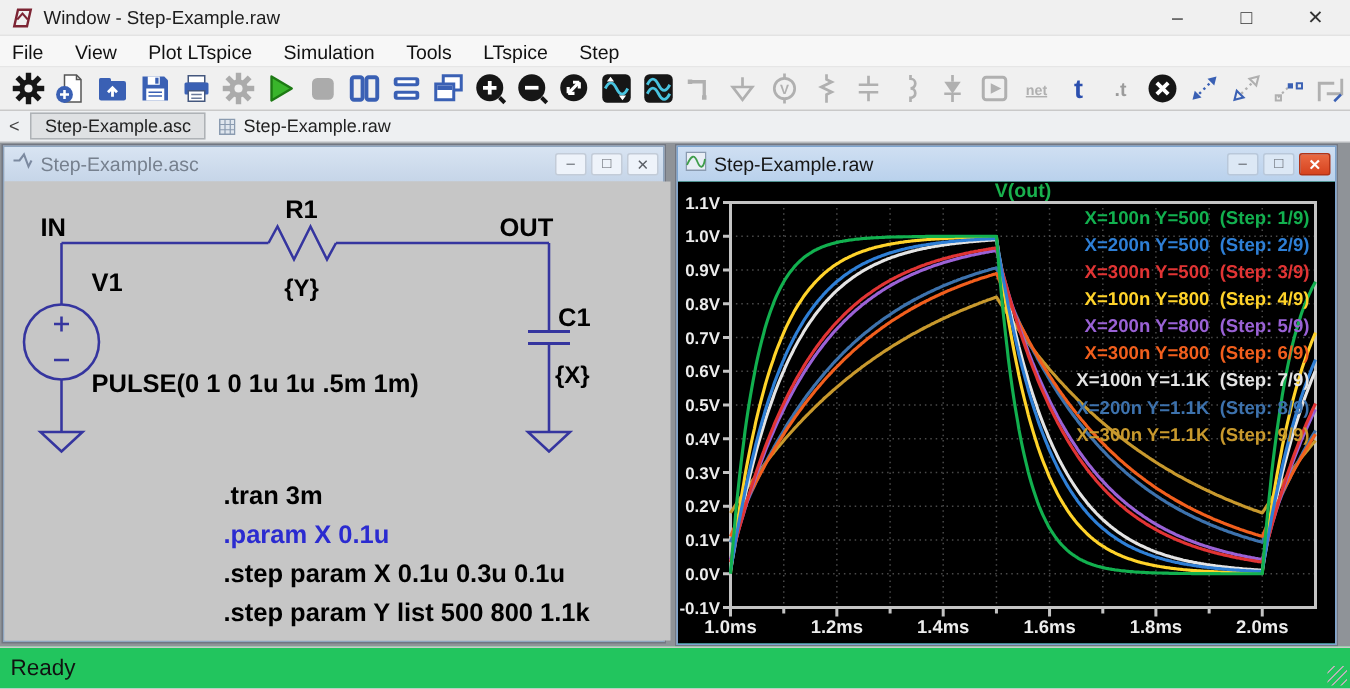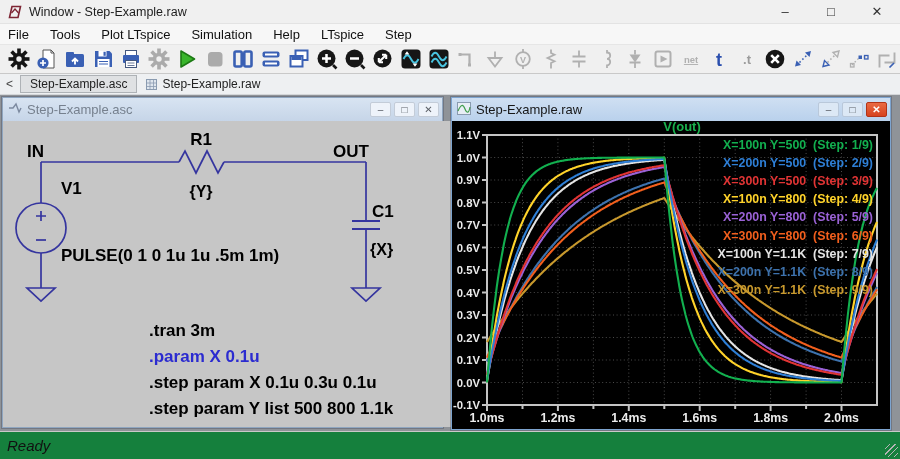--- a/index.html
+++ b/index.html
@@ -36,31 +36,31 @@
              box-shadow:0 0 0 1px rgba(60,70,90,.35);}
   .cw-header{height:23px;display:flex;align-items:center;padding:0 3px 0 5px;}
   .cw-title{font-size:13px;margin-left:5px;}
   .cw-btns{margin-left:auto;display:flex;gap:3px;}
   .cwb{width:21px;height:15px;display:flex;align-items:center;justify-content:center;
        font-size:10px;border-radius:2px;}
   #schematic-win{left:2px;top:2px;width:441px;height:331px;}
   #schematic-win .cw-header{background:linear-gradient(#d8e4f2,#c6d5e8);}
   #schematic-win .cw-title{color:#76808e;}
   #schematic-win .cwb{background:#eef3fa;border:1px solid #c3ccd8;color:#5a5f66;}
-  #schematic-body{position:relative;width:485px;height:306px;background:#c6c6c6;}
+  #schematic-body{position:relative;width:444px;height:306px;background:#c6c6c6;}
   #plot-win{left:451px;top:2px;width:440px;height:333px;border:1px solid #7da4cf;}
   #plot-win .cw-header{background:linear-gradient(#cfdff2,#b9d1ec);}
   #plot-win .cw-title{color:#161616;}
   .cwb.pale{background:#dce8f5;border:1px solid #b9c8da;color:#5a5f66;}
   .cwb.red{background:linear-gradient(#ea6a43,#d6431f);border:1px solid #b23317;color:#fff;font-weight:bold;}
   #plot-body{position:relative;width:438px;height:308px;background:#14b8a6;}
   svg text{white-space:pre;}
   
-  #statusbar{position:absolute;left:0;top:431px;width:900px;height:28px;background:#15803d;
-             border-top:1px solid #c9c9c9;display:flex;align-items:center;font-style:italic;}
+  #statusbar{position:absolute;left:0;top:431px;width:900px;height:28px;background:#22c55e;
+             border-top:1px solid #c9c9c9;display:flex;align-items:center;}
   #status-text{font-size:15px;color:#111;margin-left:7px;}
   #resize-grip{position:absolute;right:2px;bottom:2px;width:13px;height:13px;
     background:repeating-linear-gradient(135deg,transparent 0 3px,#b5b5b5 3px 4px);}
 </style>
 </head>
 <body>
 
 <div id="app">
 
   <div id="titlebar">
@@ -73,24 +73,24 @@
     <span id="title-text">Window - Step-Example.raw</span>
     <div id="win-controls">
       <span class="wc">–</span>
       <span class="wc">□</span>
       <span class="wc">✕</span>
     </div>
   </div>
 
   <div id="menubar">
     <span class="menu-item">File</span>
-    <span class="menu-item">Tools</span>
+    <span class="menu-item">View</span>
     <span class="menu-item">Plot LTspice</span>
     <span class="menu-item">Simulation</span>
-    <span class="menu-item">Help</span>
+    <span class="menu-item">Tools</span>
     <span class="menu-item">LTspice</span>
     <span class="menu-item">Step</span>
   </div>
 
   <div id="toolbar">
       <span class="tbi">
         <svg viewBox="0 0 22 22" width="22" height="22">
           <g transform="translate(11 11)">
             <rect x="-1.8" y="-10.5" width="3.6" height="6" fill="#161616" transform="rotate(0 0 0)"></rect>
             <rect x="-1.8" y="-10.5" width="3.6" height="6" fill="#161616" transform="rotate(45 0 0)"></rect>

